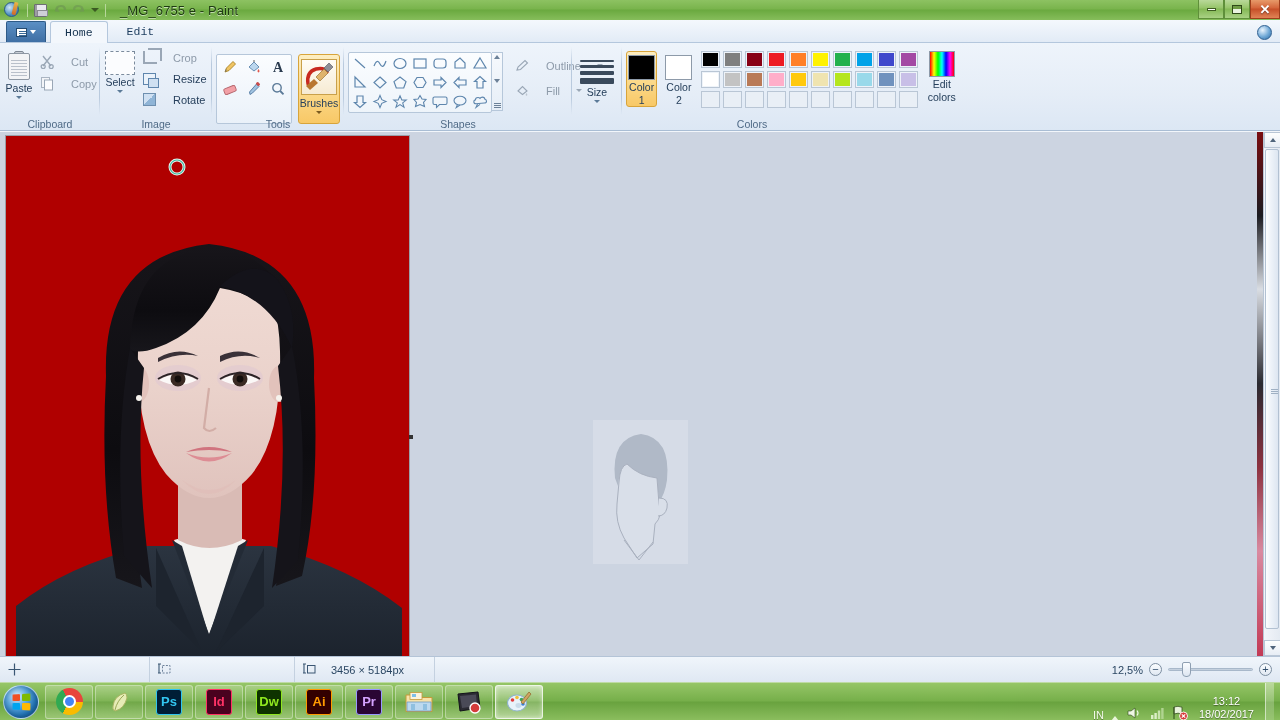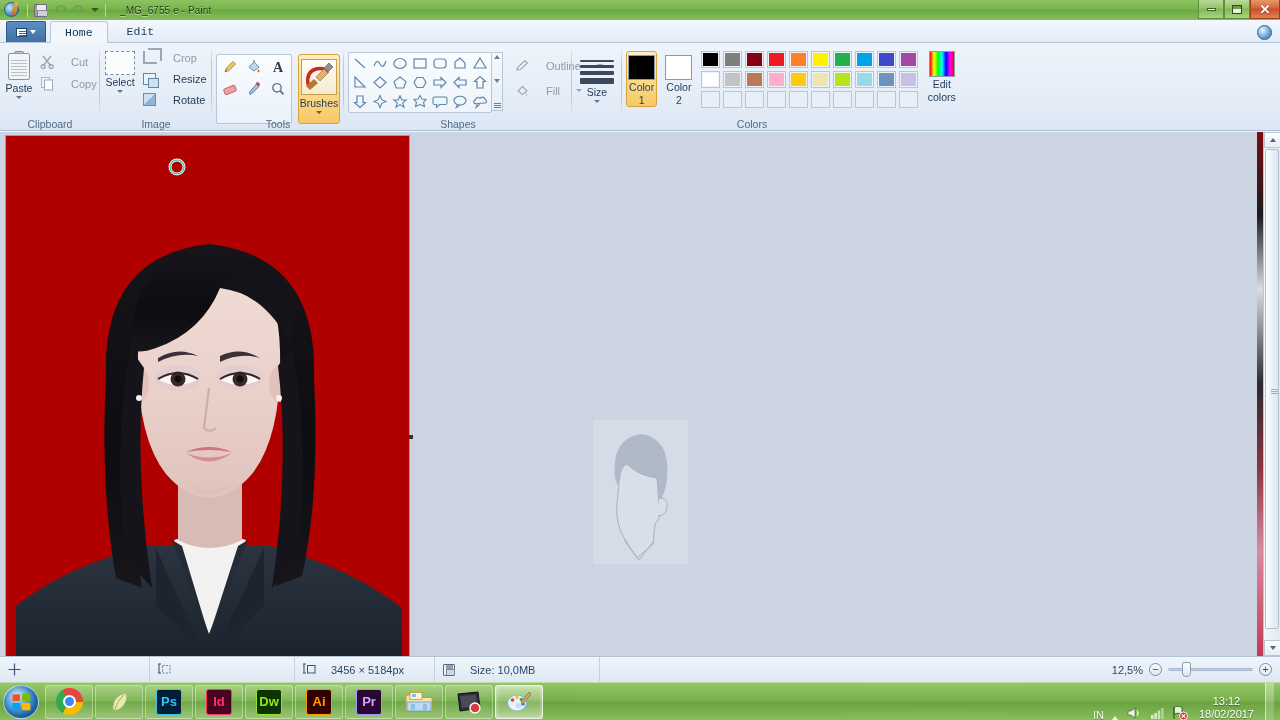--- a/index.html
+++ b/index.html
@@ -48,21 +48,21 @@
     position:relative;
   }
   .save-ico:before{content:"";position:absolute;left:2px;top:0;width:9px;height:5px;background:#e9e9ef;}
   .save-ico:after{content:"";position:absolute;left:2px;bottom:0;width:9px;height:5px;background:#cfcfd8;border:1px solid #8a8a92;border-bottom:none;}
   .drop-ico{width:12px;height:14px;display:flex;align-items:center;justify-content:center;}
   .drop-ico i{
     display:block;width:0;height:0;border-left:4px solid transparent;border-right:4px solid transparent;
     border-top:4px solid #3b5a22;
   }
   .title-text{
-    margin-left:10px; color:#1d3b10; font-size:10px; letter-spacing:.1px;
+    margin-left:10px; color:#1d3b10; font-size:13px; letter-spacing:.1px;
     text-shadow:0 1px 0 rgba(255,255,255,.55);
     white-space:nowrap;
   }
   .win-controls{ position:absolute; right:0; top:0; display:flex; height:20px;}
   .win-btn{
     width:26px;height:19px;margin-right:0;display:flex;align-items:center;justify-content:center;
     border:1px solid #5f8f3a; border-top:none;
     background:linear-gradient(to bottom,#b9d99a,#96c469 45%,#84b855 50%,#a9d184);
   }
   .win-btn.close{
@@ -885,24 +885,20 @@
     </div>
     <div class="sb-seg w140">
       <span class="ico-dim">
         <svg width="13" height="13" viewBox="0 0 13 13">
             <path d="M1 1 V10" stroke="#3a5673" stroke-width="1.1"></path>
             <path d="M0 1 H3 M0 10 H3" stroke="#3a5673" stroke-width="1.1"></path>
             <rect x="4.5" y="2.5" width="7.5" height="7.5" fill="none" stroke="#3a5673" stroke-width="1"></rect>
           </svg>
       </span>
       <span>3456 × 5184px</span>
-    </div>
-    <div class="sb-seg" style="width:165px">
-      <span class="ico-disk"></span>
-      <span>Size: 10,0MB</span>
     </div>
     <div class="sb-spacer"></div>
     <div class="zoom-seg">
       <span class="zoom-pct">12,5%</span>
       <span class="zoom-btn">−</span>
       <span class="zoom-track">
         <span class="rail"></span>
         <span class="thumb"></span>
       </span>
       <span class="zoom-btn">+</span>

